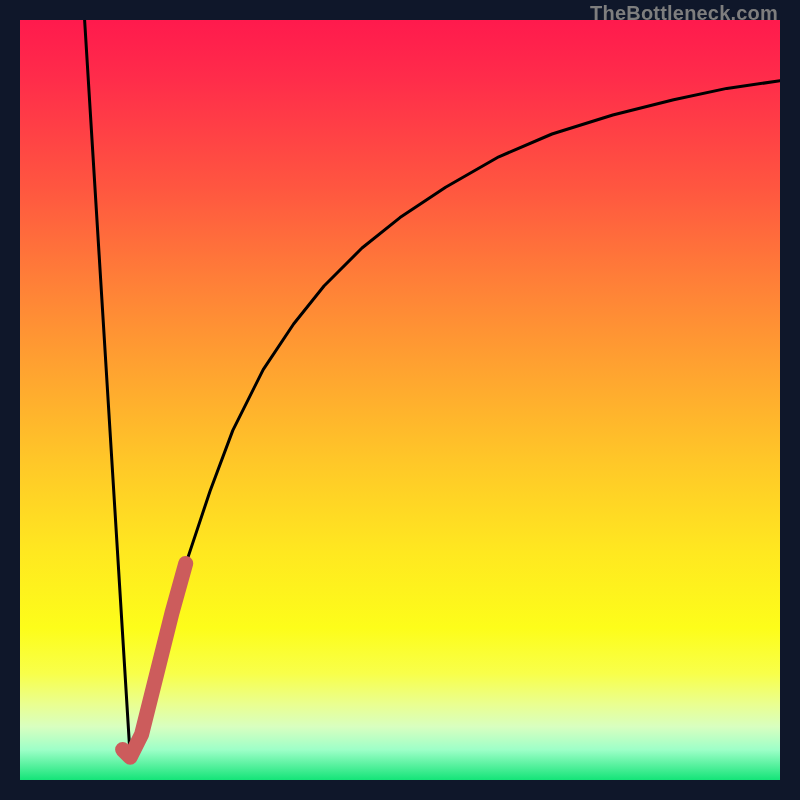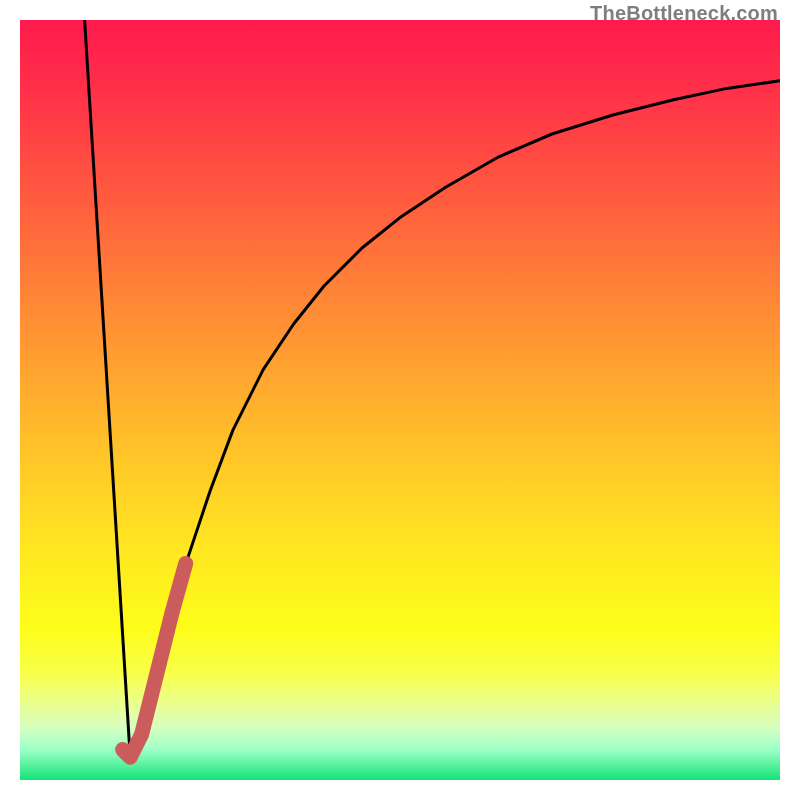--- a/index.html
+++ b/index.html
@@ -9,21 +9,21 @@
     height: 800px;
     background: #000;
     overflow: hidden;
   }
   .frame {
     position: absolute;
     left: 0;
     top: 0;
     width: 800px;
     height: 800px;
-    background: #ffffff;
+    background: #0f172a;
   }
   .plot {
     position: absolute;
     left: 20px;
     top: 20px;
     width: 760px;
     height: 760px;
     overflow: hidden;
   }
   .gradient {

